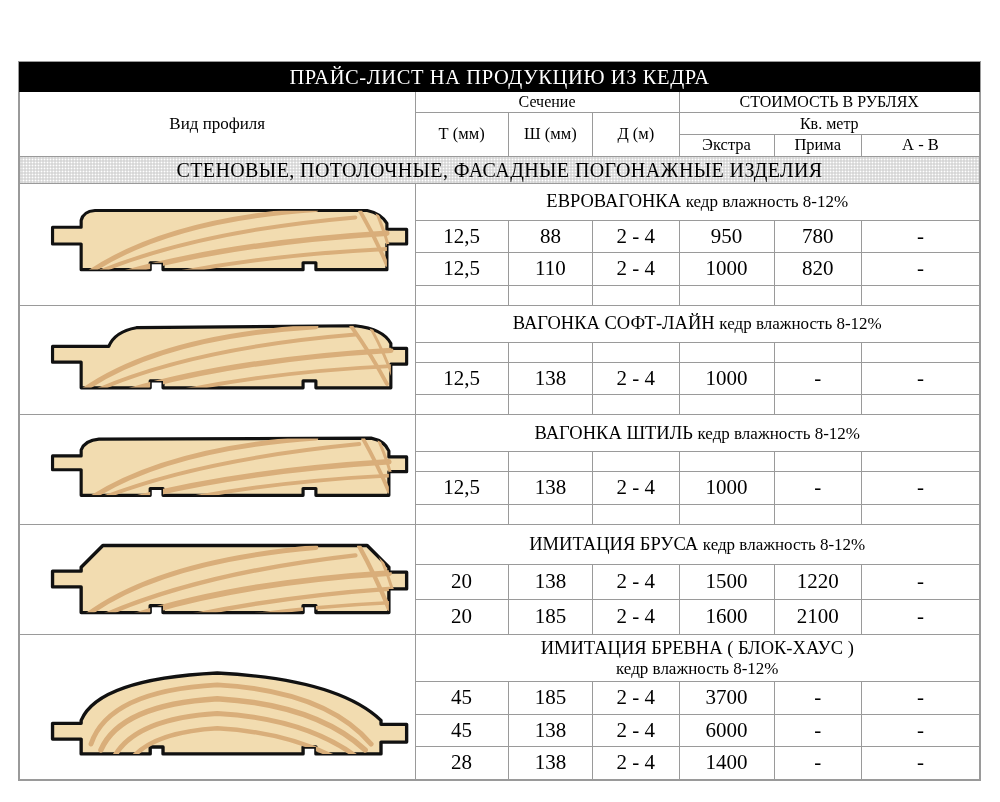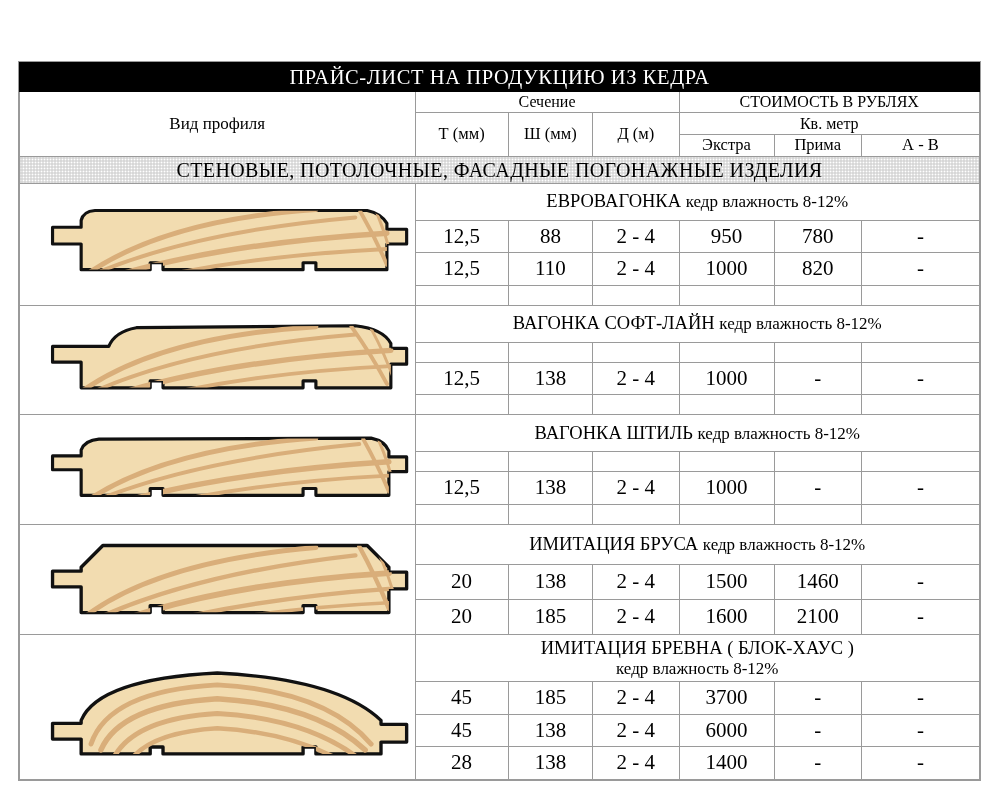--- a/index.html
+++ b/index.html
@@ -281,21 +281,21 @@
   </g>
 </svg>
 </td>
           <td class="prod-name" colspan="6"><span class="big">ИМИТАЦИЯ БРУСА</span> <span class="small">кедр влажность 8-12%</span></td>
         </tr>
         <tr>
           <td class="data-cell">20</td>
           <td class="data-cell">138</td>
           <td class="data-cell">2 - 4</td>
           <td class="data-cell">1500</td>
-          <td class="data-cell">1460</td>
+          <td class="data-cell">1220</td>
           <td class="data-cell">-</td>
         </tr>
         <tr>
           <td class="data-cell">20</td>
           <td class="data-cell">185</td>
           <td class="data-cell">2 - 4</td>
           <td class="data-cell">1600</td>
           <td class="data-cell">2100</td>
           <td class="data-cell">-</td>
         </tr>

